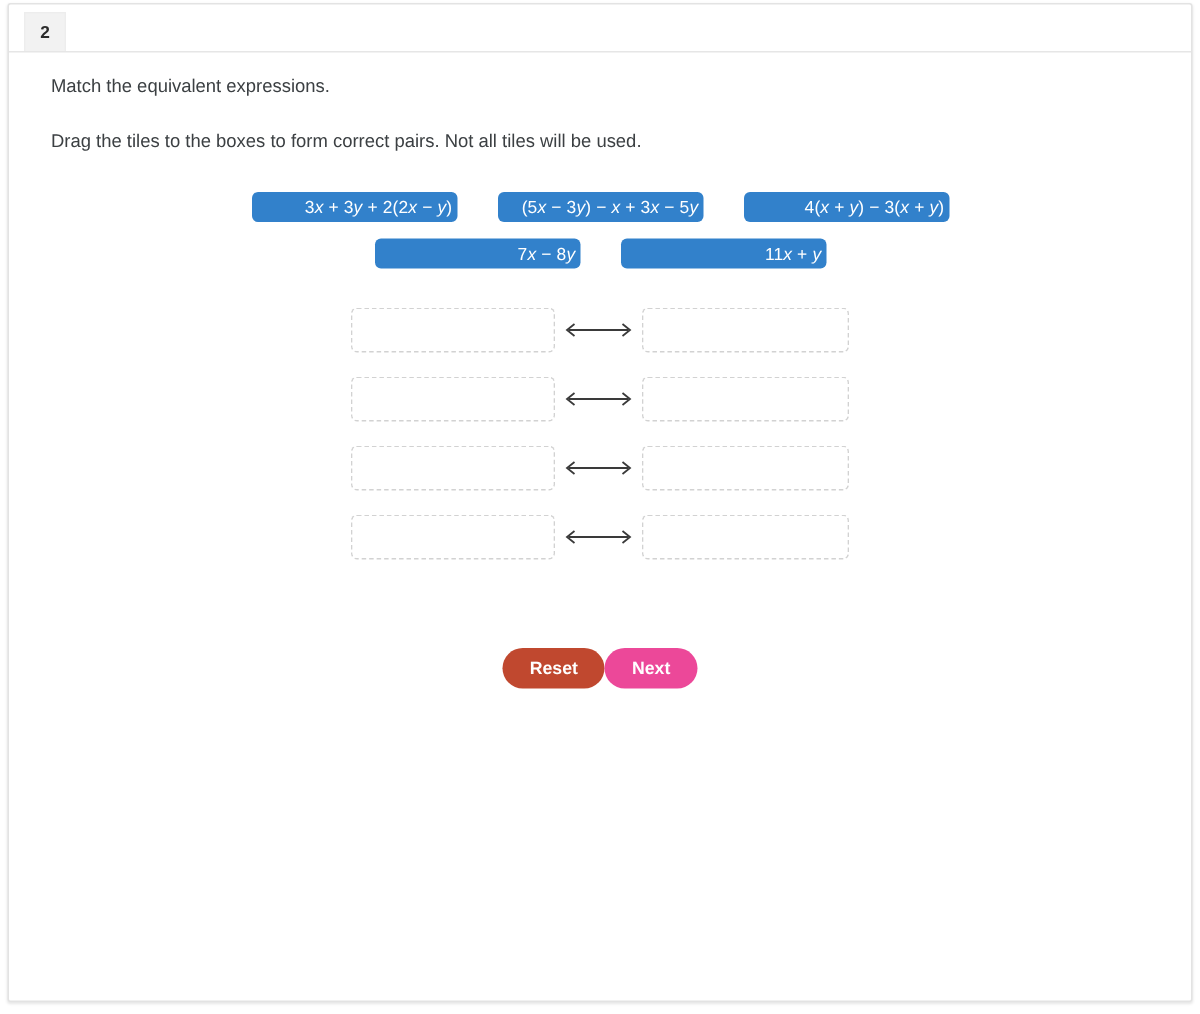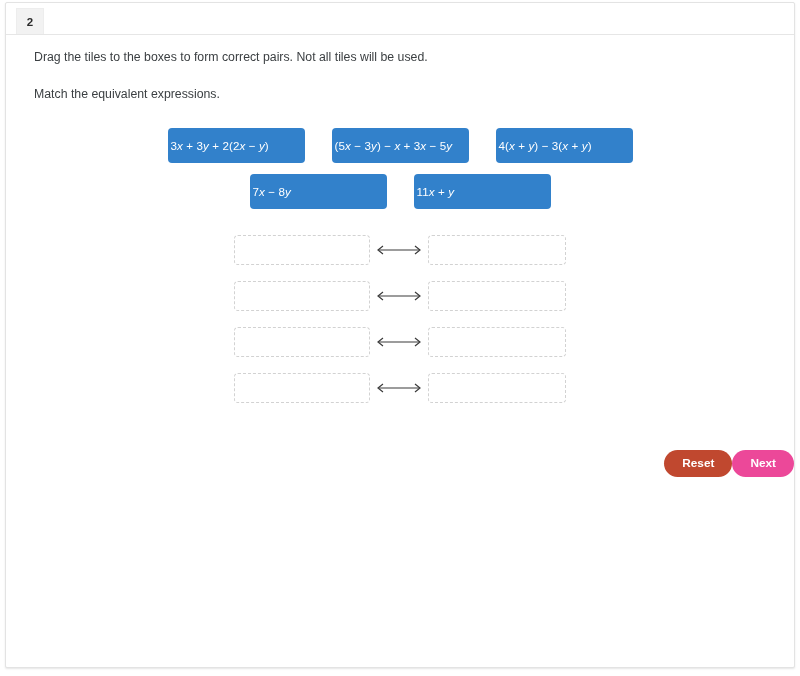--- a/index.html
+++ b/index.html
@@ -82,26 +82,26 @@
     flex-direction: column;
     align-items: center;
     gap: 11px;
   }
   .tile-row {
     display: flex;
     gap: 27px;
   }
   .tile {
     width: 137px;
-    height: 35px;
+    height: 20px;
     background: #3281cb;
     border-radius: 4px;
     display: flex;
     align-items: center;
-    justify-content: flex-start;
+    justify-content: flex-end;
     color: #ffffff;
     font-size: 11.6px;
     letter-spacing: 0.1px;
     white-space: nowrap;
     box-sizing: border-box;
     padding: 0 3px;
     cursor: move;
     user-select: none;
   }
   .tile i {
@@ -133,23 +133,23 @@
     width: 58px;
     display: flex;
     align-items: center;
     justify-content: center;
     color: #3a3a3a;
   }
   .arrow svg { display: block; }
 
   
   .button-bar {
-    margin: 47px 0 0 0;
-    display: flex;
-    justify-content: flex-end;
+    margin: 59px 0 0 0;
+    display: flex;
+    justify-content: center;
   }
   .btn {
     border: none;
     border-radius: 16px;
     height: 27px;
     padding: 0 18px;
     color: #ffffff;
     font-family: "Liberation Sans", sans-serif;
     font-size: 11.8px;
     font-weight: bold;
@@ -164,22 +164,22 @@
 
 <div class="page-card">
 
   <div class="tab-strip">
     <div class="question-tab">
       <span>2</span>
     </div>
   </div>
 
   <div class="instructions">
+    <p class="instruction-line">Match the equivalent expressions.</p>
     <p class="instruction-line">Drag the tiles to the boxes to form correct pairs. Not all tiles will be used.</p>
-    <p class="instruction-line">Match the equivalent expressions.</p>
   </div>
 
   <div class="tile-grid">
 
     <div class="tile-row">
       <div class="tile">
           <span>3<i>x</i> + 3<i>y</i> + 2(2<i>x</i> − <i>y</i>)</span>
         </div>
       <div class="tile">
           <span>(5<i>x</i> − 3<i>y</i>) − <i>x</i> + 3<i>x</i> − 5<i>y</i></span>

